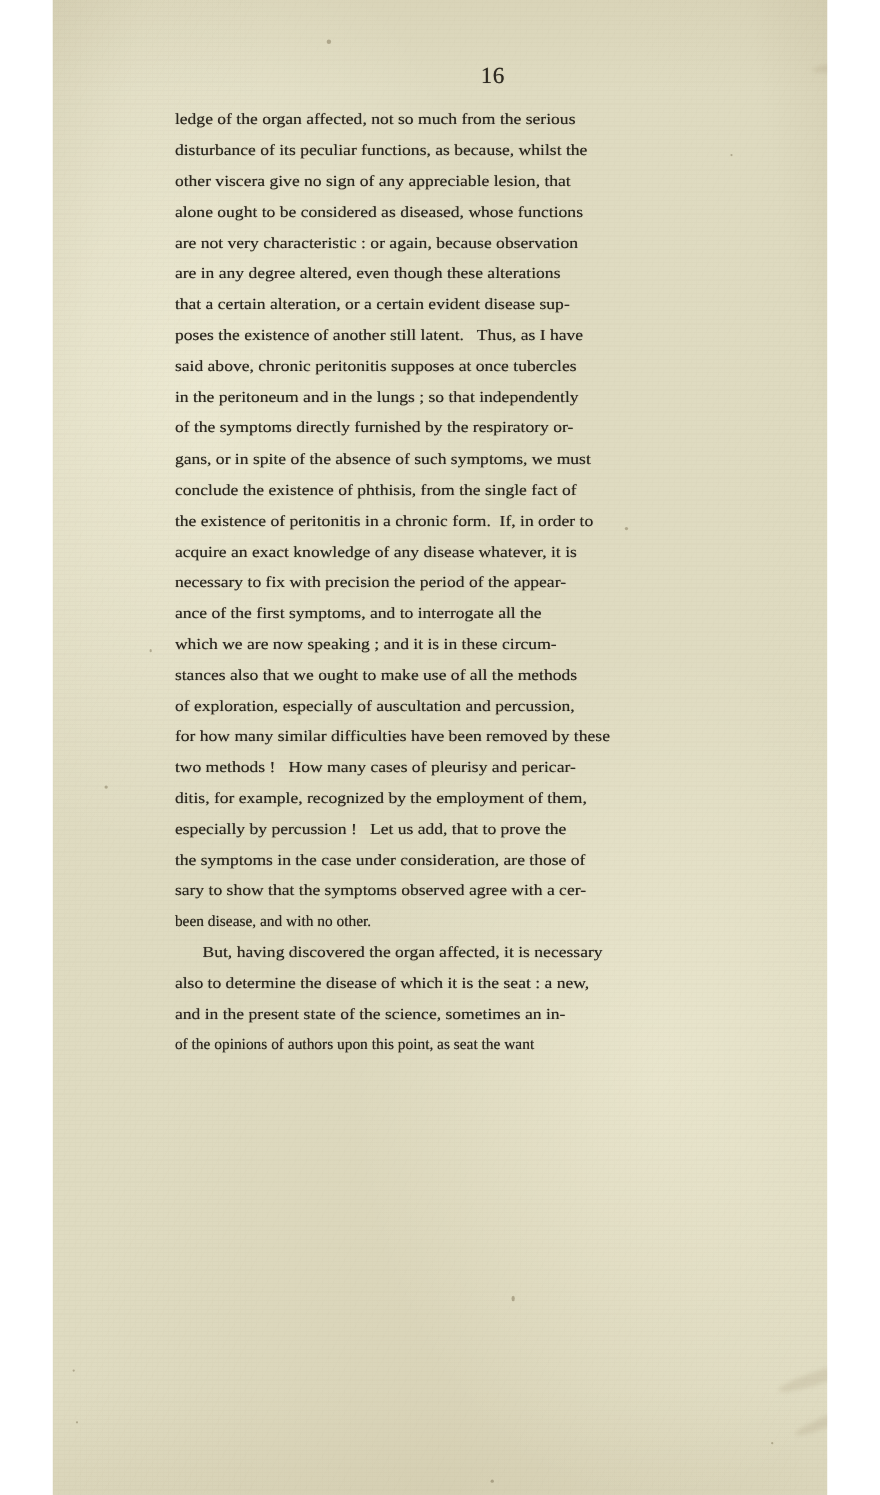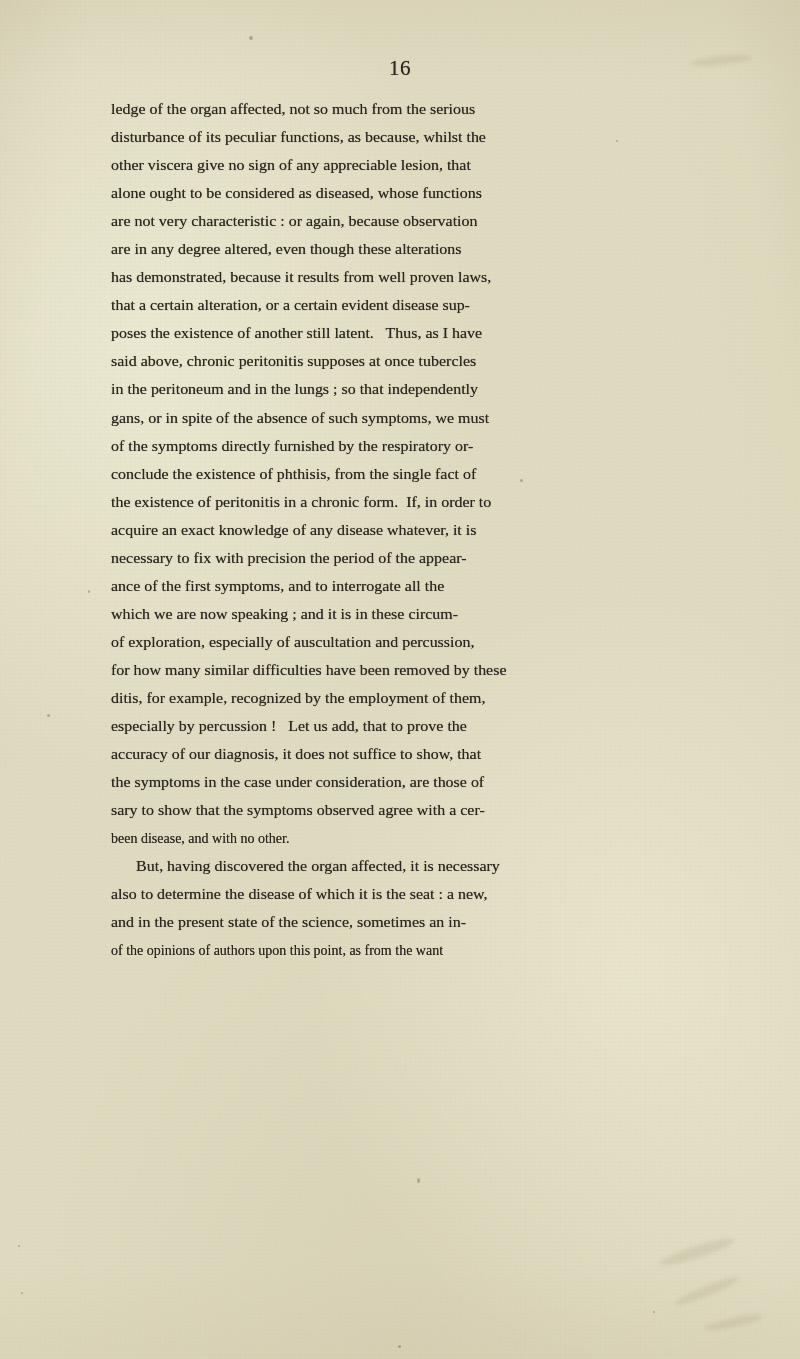--- a/index.html
+++ b/index.html
@@ -4,21 +4,21 @@
 <title>Scanned Book Page 16</title>
 <style>
   html, body {
     margin: 0;
     padding: 0;
     background: #ffffff;
   }
 
   .page {
     position: relative;
-    width: 800px;
+    width: 704px;
     height: 1359px;
     margin: 0 auto;
     overflow: hidden;
     background-color: #dfdbc1;
     background-image:
       radial-gradient(ellipse 60% 45% at 18% 26%, rgba(255,253,235,0.40) 0%, rgba(255,253,235,0) 70%),
       radial-gradient(ellipse 55% 40% at 78% 72%, rgba(255,252,232,0.30) 0%, rgba(255,252,232,0) 72%),
       radial-gradient(ellipse 70% 60% at 50% 100%, rgba(206,198,168,0.40) 0%, rgba(206,198,168,0) 68%),
       linear-gradient(100deg, rgba(196,188,158,0.30) 0%, rgba(196,188,158,0.03) 9%, rgba(0,0,0,0) 22%),
       linear-gradient(260deg, rgba(198,190,160,0.34) 0%, rgba(198,190,160,0.04) 8%, rgba(0,0,0,0) 20%),
@@ -121,40 +121,40 @@
 
   <div class="page-number">16</div>
 
   <div class="textblock" id="textblock">
       <div class="line"><span style="transform: scaleX(1.14);">ledge of the organ affected, not so much from the serious</span></div>
       <div class="line"><span style="transform: scaleX(1.14);">disturbance of its peculiar functions, as because, whilst the</span></div>
       <div class="line"><span style="transform: scaleX(1.14);">other viscera give no sign of any appreciable lesion, that</span></div>
       <div class="line"><span style="transform: scaleX(1.14);">alone ought to be considered as diseased, whose functions</span></div>
       <div class="line"><span style="transform: scaleX(1.14);">are not very characteristic : or again, because observation</span></div>
       <div class="line"><span style="transform: scaleX(1.14);">are in any degree altered, even though these alterations</span></div>
-      <div class="line"><span style="transform: scaleX(1.14);">has demonstrated, because it results from well proven laws,</span></div>
       <div class="line"><span style="transform: scaleX(1.14);">that a certain alteration, or a certain evident disease sup-</span></div>
       <div class="line"><span style="transform: scaleX(1.14);">poses the existence of another still latent.   Thus, as I have</span></div>
       <div class="line"><span style="transform: scaleX(1.14);">said above, chronic peritonitis supposes at once tubercles</span></div>
       <div class="line"><span style="transform: scaleX(1.14);">in the peritoneum and in the lungs ; so that independently</span></div>
+      <div class="line"><span style="transform: scaleX(1.14);">of the symptoms directly furnished by the respiratory or-</span></div>
       <div class="line"><span style="transform: scaleX(1.14);">gans, or in spite of the absence of such symptoms, we must</span></div>
-      <div class="line"><span style="transform: scaleX(1.14);">of the symptoms directly furnished by the respiratory or-</span></div>
       <div class="line"><span style="transform: scaleX(1.14);">conclude the existence of phthisis, from the single fact of</span></div>
       <div class="line"><span style="transform: scaleX(1.14);">the existence of peritonitis in a chronic form.  If, in order to</span></div>
       <div class="line"><span style="transform: scaleX(1.14);">acquire an exact knowledge of any disease whatever, it is</span></div>
       <div class="line"><span style="transform: scaleX(1.14);">necessary to fix with precision the period of the appear-</span></div>
       <div class="line"><span style="transform: scaleX(1.14);">ance of the first symptoms, and to interrogate all the</span></div>
       <div class="line"><span style="transform: scaleX(1.14);">which we are now speaking ; and it is in these circum-</span></div>
+      <div class="line"><span style="transform: scaleX(1.14);">stances also that we ought to make use of all the methods</span></div>
       <div class="line"><span style="transform: scaleX(1.14);">of exploration, especially of auscultation and percussion,</span></div>
       <div class="line"><span style="transform: scaleX(1.14);">for how many similar difficulties have been removed by these</span></div>
+      <div class="line"><span style="transform: scaleX(1.14);">two methods !   How many cases of pleurisy and pericar-</span></div>
       <div class="line"><span style="transform: scaleX(1.14);">ditis, for example, recognized by the employment of them,</span></div>
       <div class="line"><span style="transform: scaleX(1.14);">especially by percussion !   Let us add, that to prove the</span></div>
-      <div class="line"><span style="transform: scaleX(1.14);">accuracy of our diagnosis, it does not suffice to show, that</span></div>
       <div class="line"><span style="transform: scaleX(1.14);">the symptoms in the case under consideration, are those of</span></div>
       <div class="line"><span style="transform: scaleX(1.14);">sary to show that the symptoms observed agree with a cer-</span></div>
       <div class="line"><span>been disease, and with no other.</span></div>
       <div class="line"><span style="transform: scaleX(1.14);"><span class="indent-mark"></span>But, having discovered the organ affected, it is necessary</span></div>
       <div class="line"><span style="transform: scaleX(1.14);">also to determine the disease of which it is the seat : a new,</span></div>
       <div class="line"><span style="transform: scaleX(1.14);">and in the present state of the science, sometimes an in-</span></div>
-      <div class="line"><span>of the opinions of authors upon this point, as from the want</span></div>
+      <div class="line"><span>of the opinions of authors upon this point, as seat the want</span></div>
     </div>
 
 </div>
 
 </body></html>

